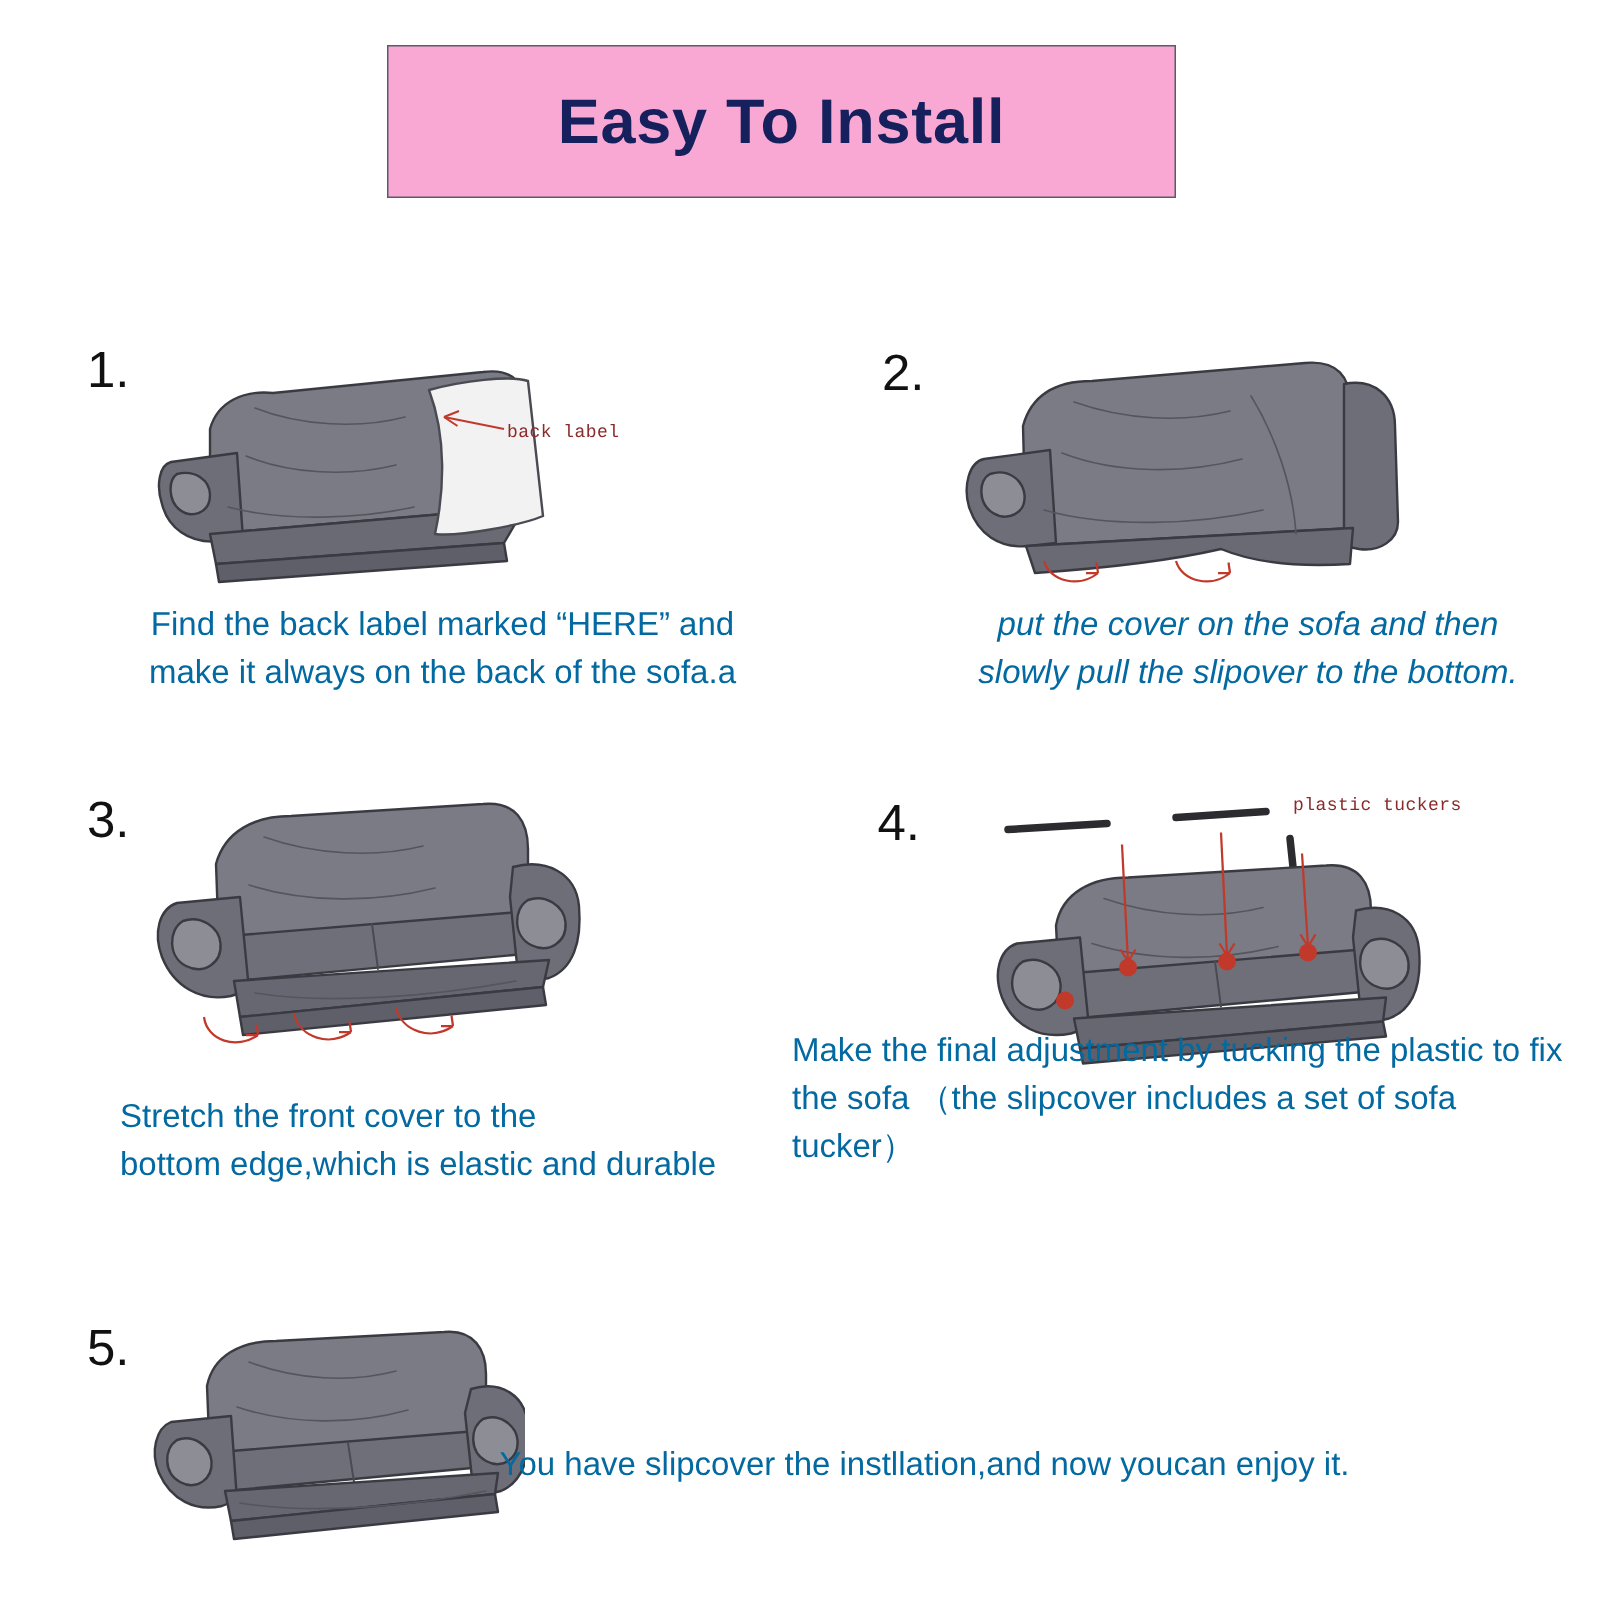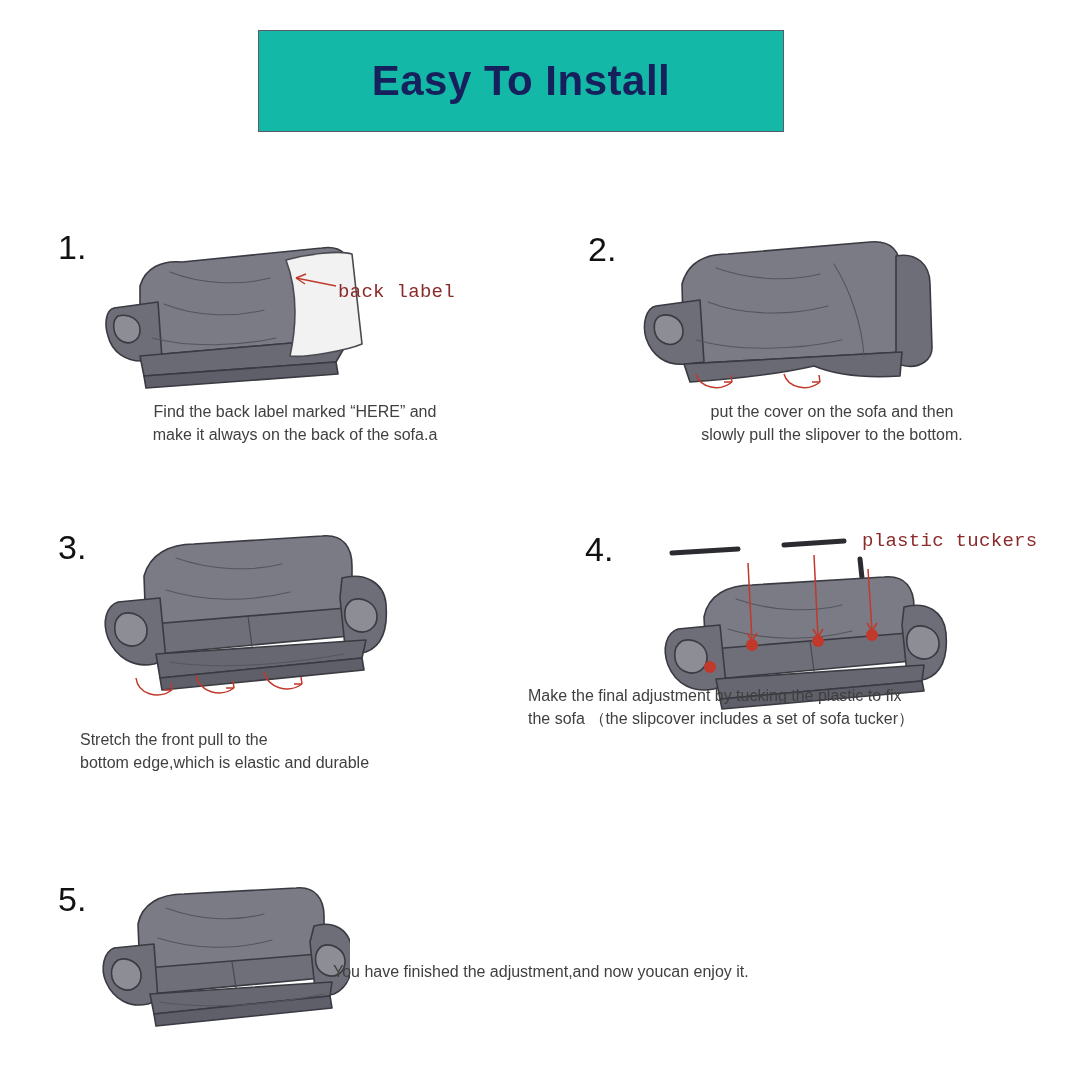--- a/index.html
+++ b/index.html
@@ -17,67 +17,67 @@
   }
 
   
   .title-box {
     position: absolute;
     left: 258px;
     top: 30px;
     width: 526px;
     height: 102px;
     border: 1.5px solid #5a5a6a;
-    background: #14b8a6;
+    background: #f9a8d4;
     display: flex;
     align-items: center;
     justify-content: center;
     box-sizing: border-box;
   }
   .title-text {
     font-size: 42px;
     font-weight: bold;
     color: #16205c;
     letter-spacing: 0.5px;
   }
   .step-num {
     position: absolute;
     font-size: 34px;
     color: #111;
     font-family: "Liberation Sans", sans-serif;
   }
   .caption {
     position: absolute;
-    font-size: 16px;
+    font-size: 22px;
     line-height: 1.45;
-    color: #404040;
+    color: #0369a1;
     white-space: pre-line;
     font-family: "Liberation Sans", sans-serif;
   }
   .fig {
     position: absolute;
   }
   .ann-label {
     position: absolute;
-    font-size: 19px;
+    font-size: 12px;
     color: #8b2a2a;
     font-family: "Liberation Mono", monospace;
     letter-spacing: 0.3px;
   }
 
   
   #step1-num { left: 58px;  top: 228px; }
   #step1-fig { left: 100px; top: 228px; }
   #step1-cap { left: 95px;  top: 400px; width: 400px; text-align: center; }
   #step1-lab { left: 338px; top: 281px; }
 
   
   #step2-num { left: 588px; top: 230px; }
   #step2-fig { left: 638px; top: 228px; }
-  #step2-cap { left: 632px; top: 400px; width: 400px; text-align: center; }
+  #step2-cap { left: 632px; top: 400px; width: 400px; text-align: center; font-style: italic; }
 
   
   #step3-num { left: 58px;  top: 528px; }
   #step3-fig { left: 100px; top: 528px; }
   #step3-cap { left: 80px;  top: 728px; width: 420px; }
 
   
   #step4-num { left: 585px; top: 530px; }
   #step4-fig { left: 648px; top: 525px; }
   #step4-cap { left: 528px; top: 684px; width: 520px; }
@@ -188,21 +188,21 @@
     <g stroke="#c0392b" stroke-width="1.5" fill="none">
       <path d="M36 150 C38 166 58 172 72 162"></path>
       <path d="M72 162 L64 162 M72 162 L71 155"></path>
       <path d="M96 148 C100 164 120 170 134 160"></path>
       <path d="M134 160 L126 160 M134 160 L133 153"></path>
       <path d="M164 144 C168 160 188 166 202 156"></path>
       <path d="M202 156 L194 156 M202 156 L201 149"></path>
     </g>
   </svg>
 </div>
-<div class="caption" id="step3-cap">Stretch the front pull to the
+<div class="caption" id="step3-cap">Stretch the front cover to the
 bottom edge,which is elastic and durable</div>
 
 <div class="step-num" id="step4-num">4.</div>
 <div class="ann-label" id="step4-lab">plastic tuckers</div>
 
 <div class="fig" id="step4-fig">
   <svg width="340" height="195" viewBox="0 0 340 195" xmlns="http://www.w3.org/2000/svg">
 
     <g stroke="#2b2b30" stroke-width="5" stroke-linecap="round">
       <line x1="24" y1="28" x2="90" y2="24"></line>
@@ -270,13 +270,13 @@
 
       <path d="M50 114 L54 134 L230 116 L232 102 Z" fill="#676771"></path>
       <path d="M54 134 L56 146 L232 128 L230 116 Z" fill="#5f5f69"></path>
 
       <path d="M66 28 C98 40 134 42 164 34" fill="none" stroke="#55555e" stroke-width="1.1"></path>
       <path d="M58 58 C94 70 136 70 172 60" fill="none" stroke="#55555e" stroke-width="1.1"></path>
       <path d="M60 122 C110 130 176 124 224 114" fill="none" stroke="#55555e" stroke-width="1.1"></path>
     </g>
   </svg>
 </div>
-<div class="caption" id="step5-cap">You have finished the adjustment,and now youcan enjoy it.</div>
+<div class="caption" id="step5-cap">You have slipcover the instllation,and now youcan enjoy it.</div>
 
 </body></html>

